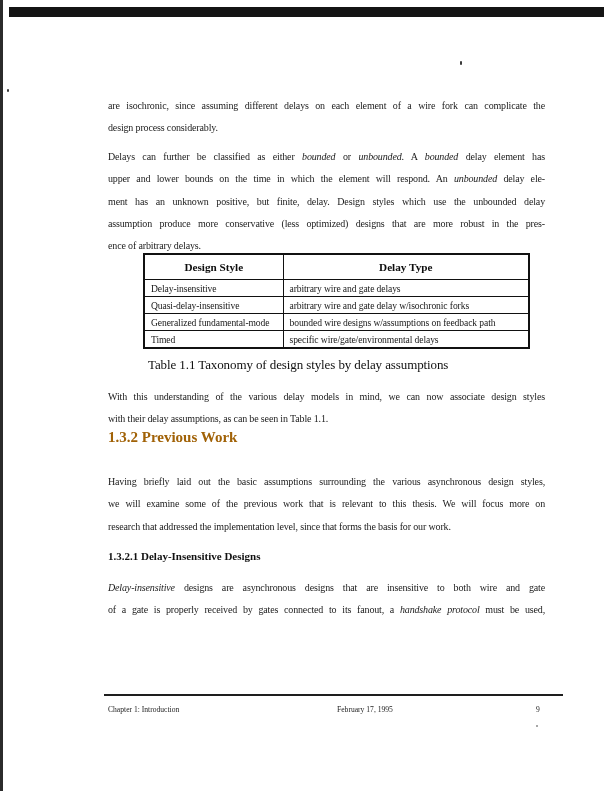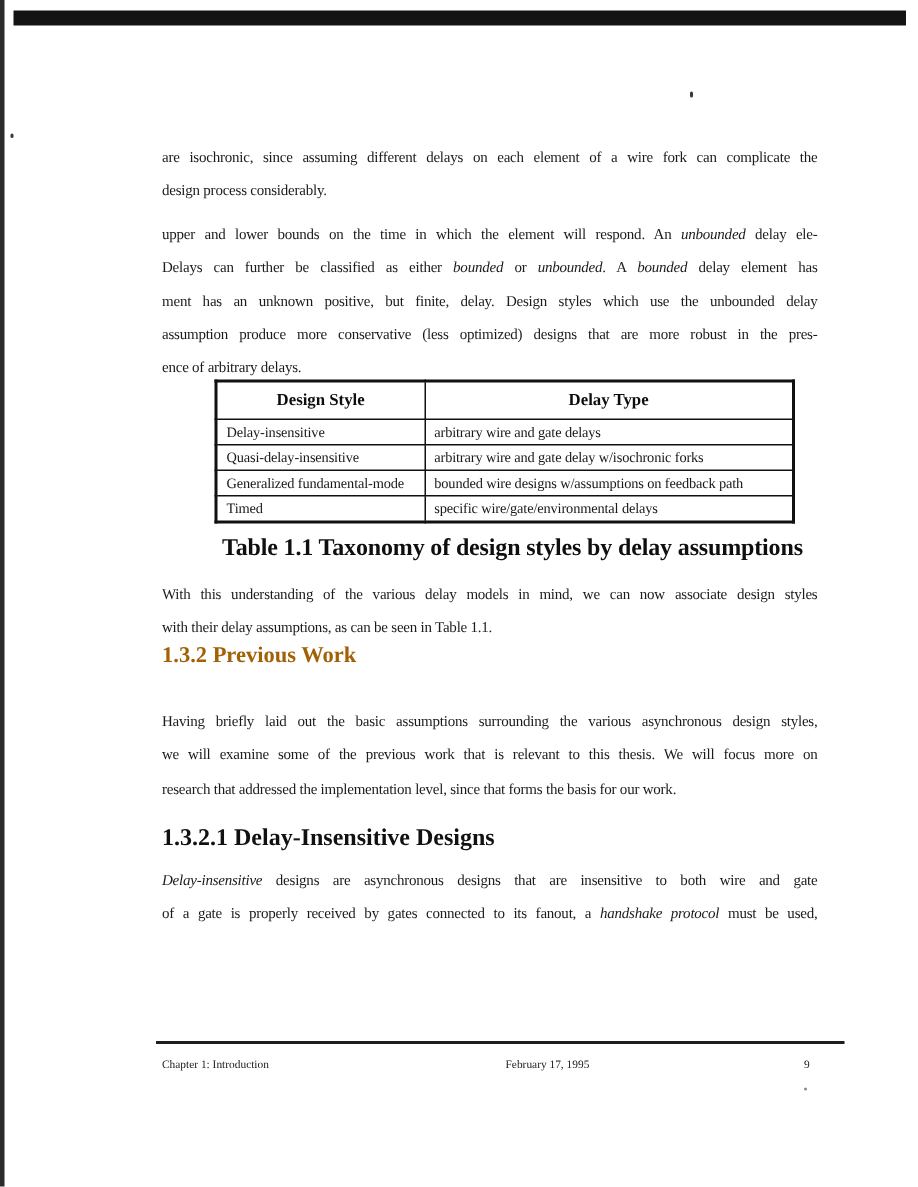--- a/index.html
+++ b/index.html
@@ -18,41 +18,41 @@
   
   .block{position:absolute;left:108px;width:437px;}
   .tline{
     font-size:10px;line-height:22.3px;letter-spacing:-0.15px;
     text-align:justify;text-align-last:justify;
   }
   .tline.tlast{text-align-last:left;}
   .tline em{font-style:italic;}
   
   .h-section{position:absolute;left:108px;top:429px;font-size:15px;font-weight:bold;color:#a16207;}
-  .h-subsection{position:absolute;left:108px;top:550px;font-size:16px;font-weight:bold;color:#111;}
+  .h-subsection{position:absolute;left:108px;top:550px;font-size:11px;font-weight:bold;color:#111;}
   
   .dtable{
     position:absolute;left:143px;top:253px;width:385px;
     border-collapse:collapse;table-layout:fixed;
   }
   .dtable th,.dtable td{border:1px solid #111;overflow:hidden;white-space:nowrap;}
   .dtable{border:2px solid #111;}
   .dtable th{
     height:24px;font-size:11.2px;font-weight:bold;text-align:center;
     vertical-align:middle;padding:0 2px;color:#0d0d0d;
   }
   .dtable td{
     height:16px;font-size:9.6px;vertical-align:middle;
     padding:0 0 0 6px;color:#181818;letter-spacing:-0.1px;
   }
   .col-style{width:139px;}
   .col-type{width:246px;}
   .tcaption{
     position:absolute;left:148px;top:357px;
-    font-size:16px;font-weight:bold;color:#0f0f0f;letter-spacing:-0.1px;
+    font-size:13px;font-weight:normal;color:#0f0f0f;letter-spacing:-0.1px;
   }
   
   .frule{position:absolute;left:104px;top:694px;width:459px;height:2px;background:#1e1e1e;}
   .footer{position:absolute;top:705px;left:0;width:600px;height:12px;font-size:7.6px;color:#222;}
   .footer .f-left{position:absolute;left:108px;top:0;}
   .footer .f-center{position:absolute;left:337px;top:0;}
   .footer .f-right{position:absolute;left:536px;top:0;}
 </style>
 </head>
 <body>
@@ -61,22 +61,22 @@
 <div class="scan-top"></div>
 <div class="speck a"></div>
 <div class="speck b"></div>
 <div class="speck c"></div>
 
 <div class="block" style="top:95px">
     <div class="tline"><span>are isochronic, since assuming different delays on each element of a wire fork can complicate the</span></div>
     <div class="tline tlast"><span>design process considerably.</span></div>
   </div>
 <div class="block" style="top:146px">
+    <div class="tline"><span>Delays can further be classified as either </span><em>bounded</em><span> or </span><em>unbounded</em><span>. A </span><em>bounded</em><span> delay element has</span></div>
     <div class="tline"><span>upper and lower bounds on the time in which the element will respond. An </span><em>unbounded</em><span> delay ele-</span></div>
-    <div class="tline"><span>Delays can further be classified as either </span><em>bounded</em><span> or </span><em>unbounded</em><span>. A </span><em>bounded</em><span> delay element has</span></div>
     <div class="tline"><span>ment has an unknown positive, but finite, delay. Design styles which use the unbounded delay</span></div>
     <div class="tline"><span>assumption produce more conservative (less optimized) designs that are more robust in the pres-</span></div>
     <div class="tline tlast"><span>ence of arbitrary delays.</span></div>
   </div>
 
 <table class="dtable">
   <colgroup>
       <col class="col-style">
       <col class="col-type">
     </colgroup>

